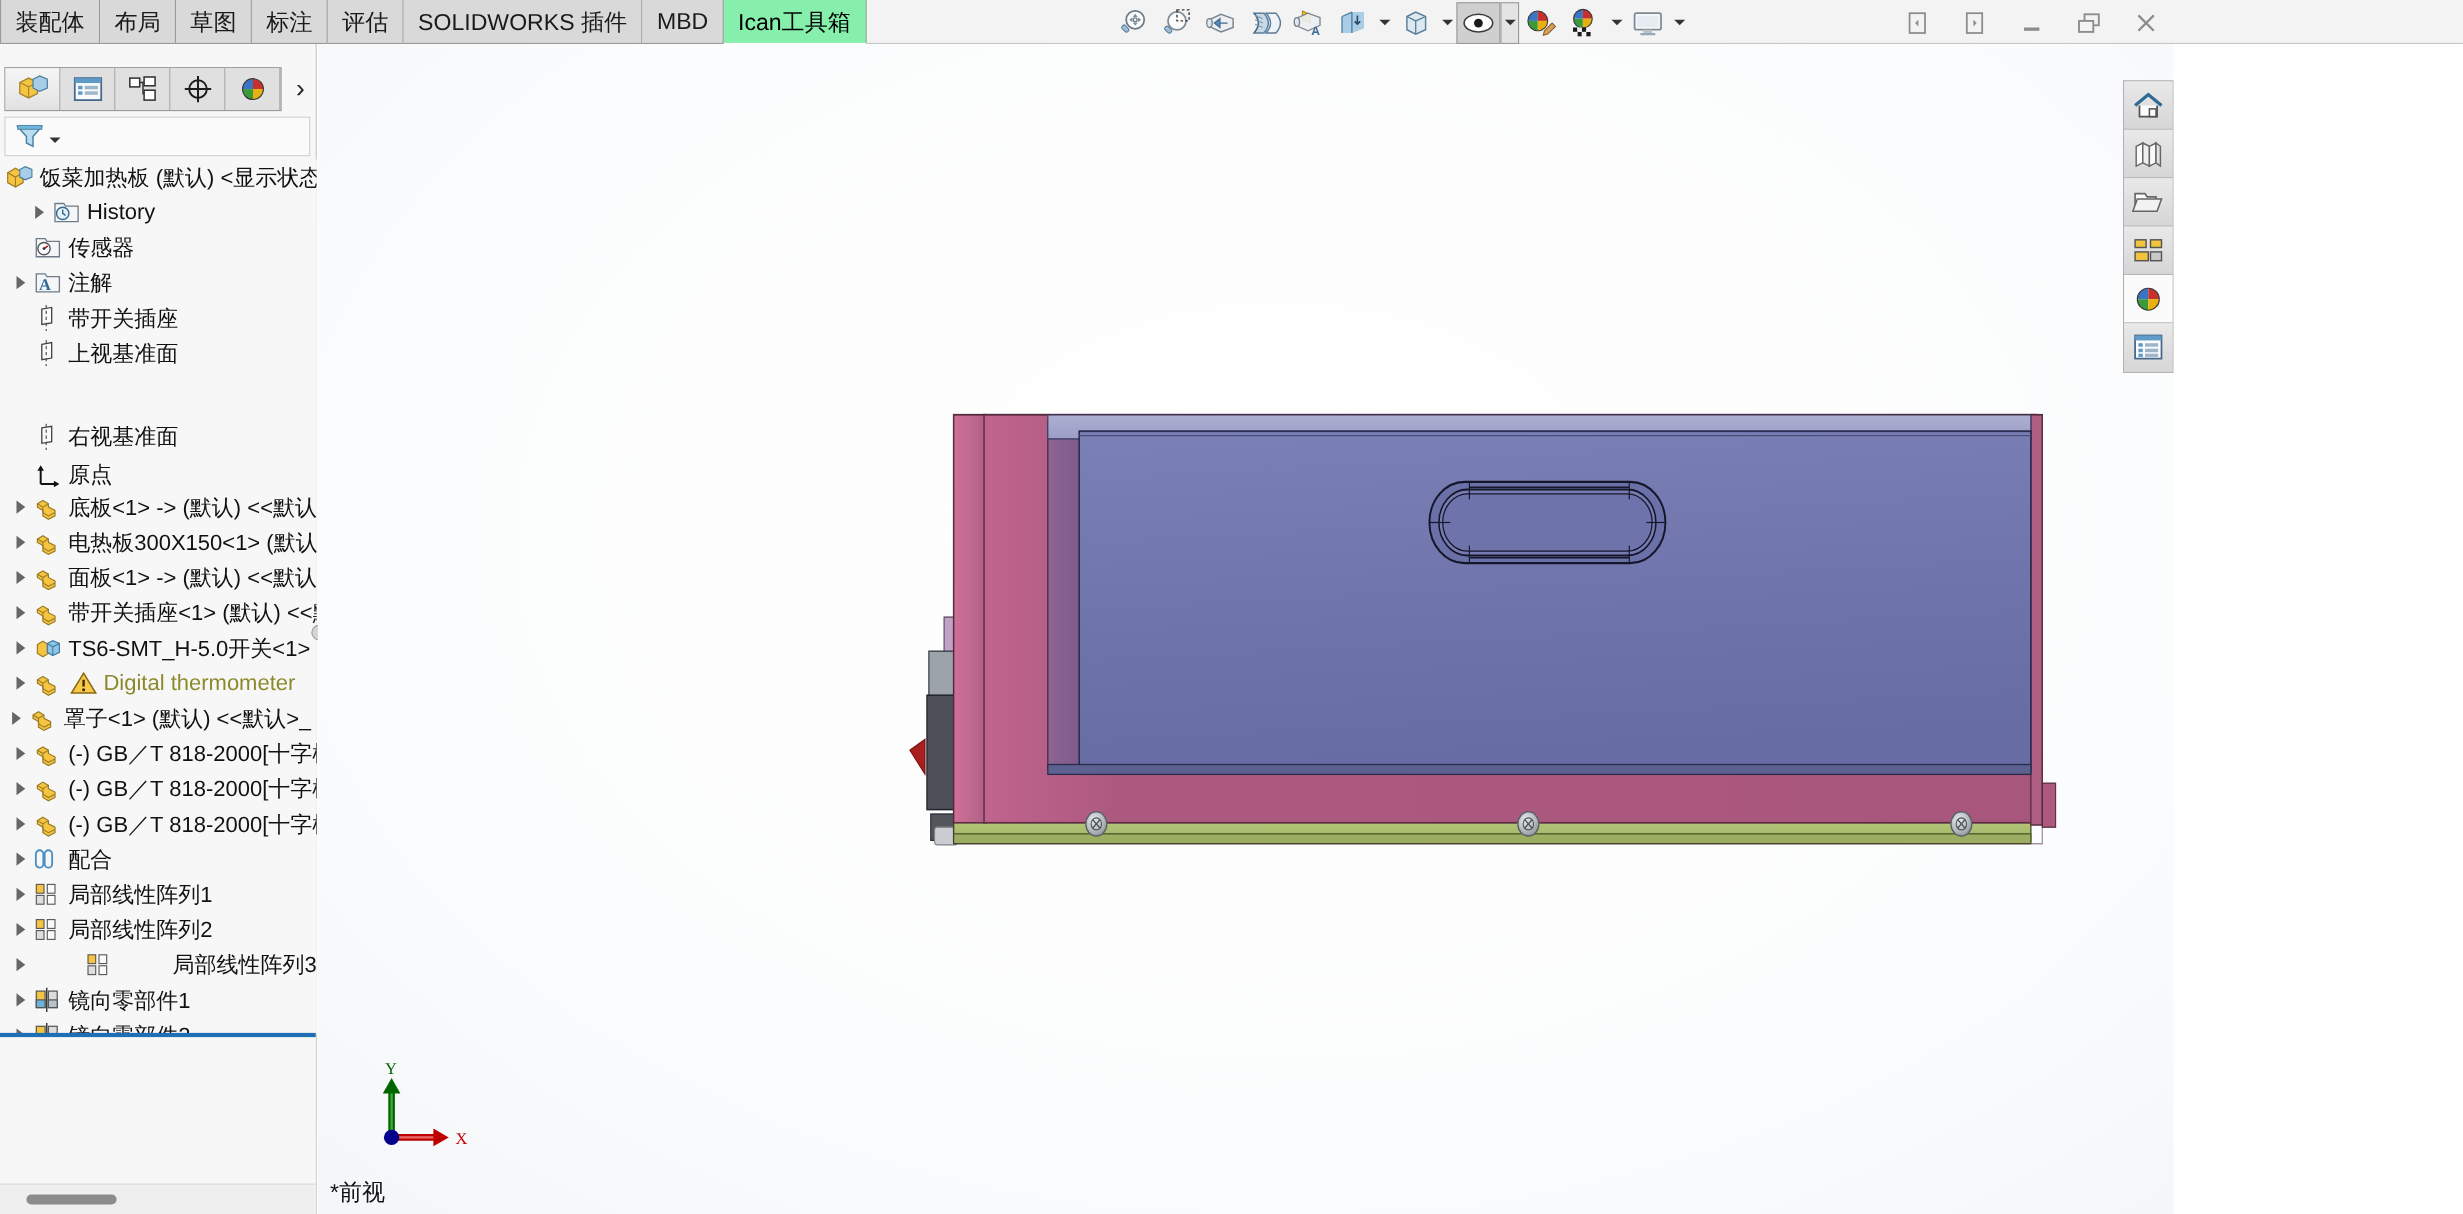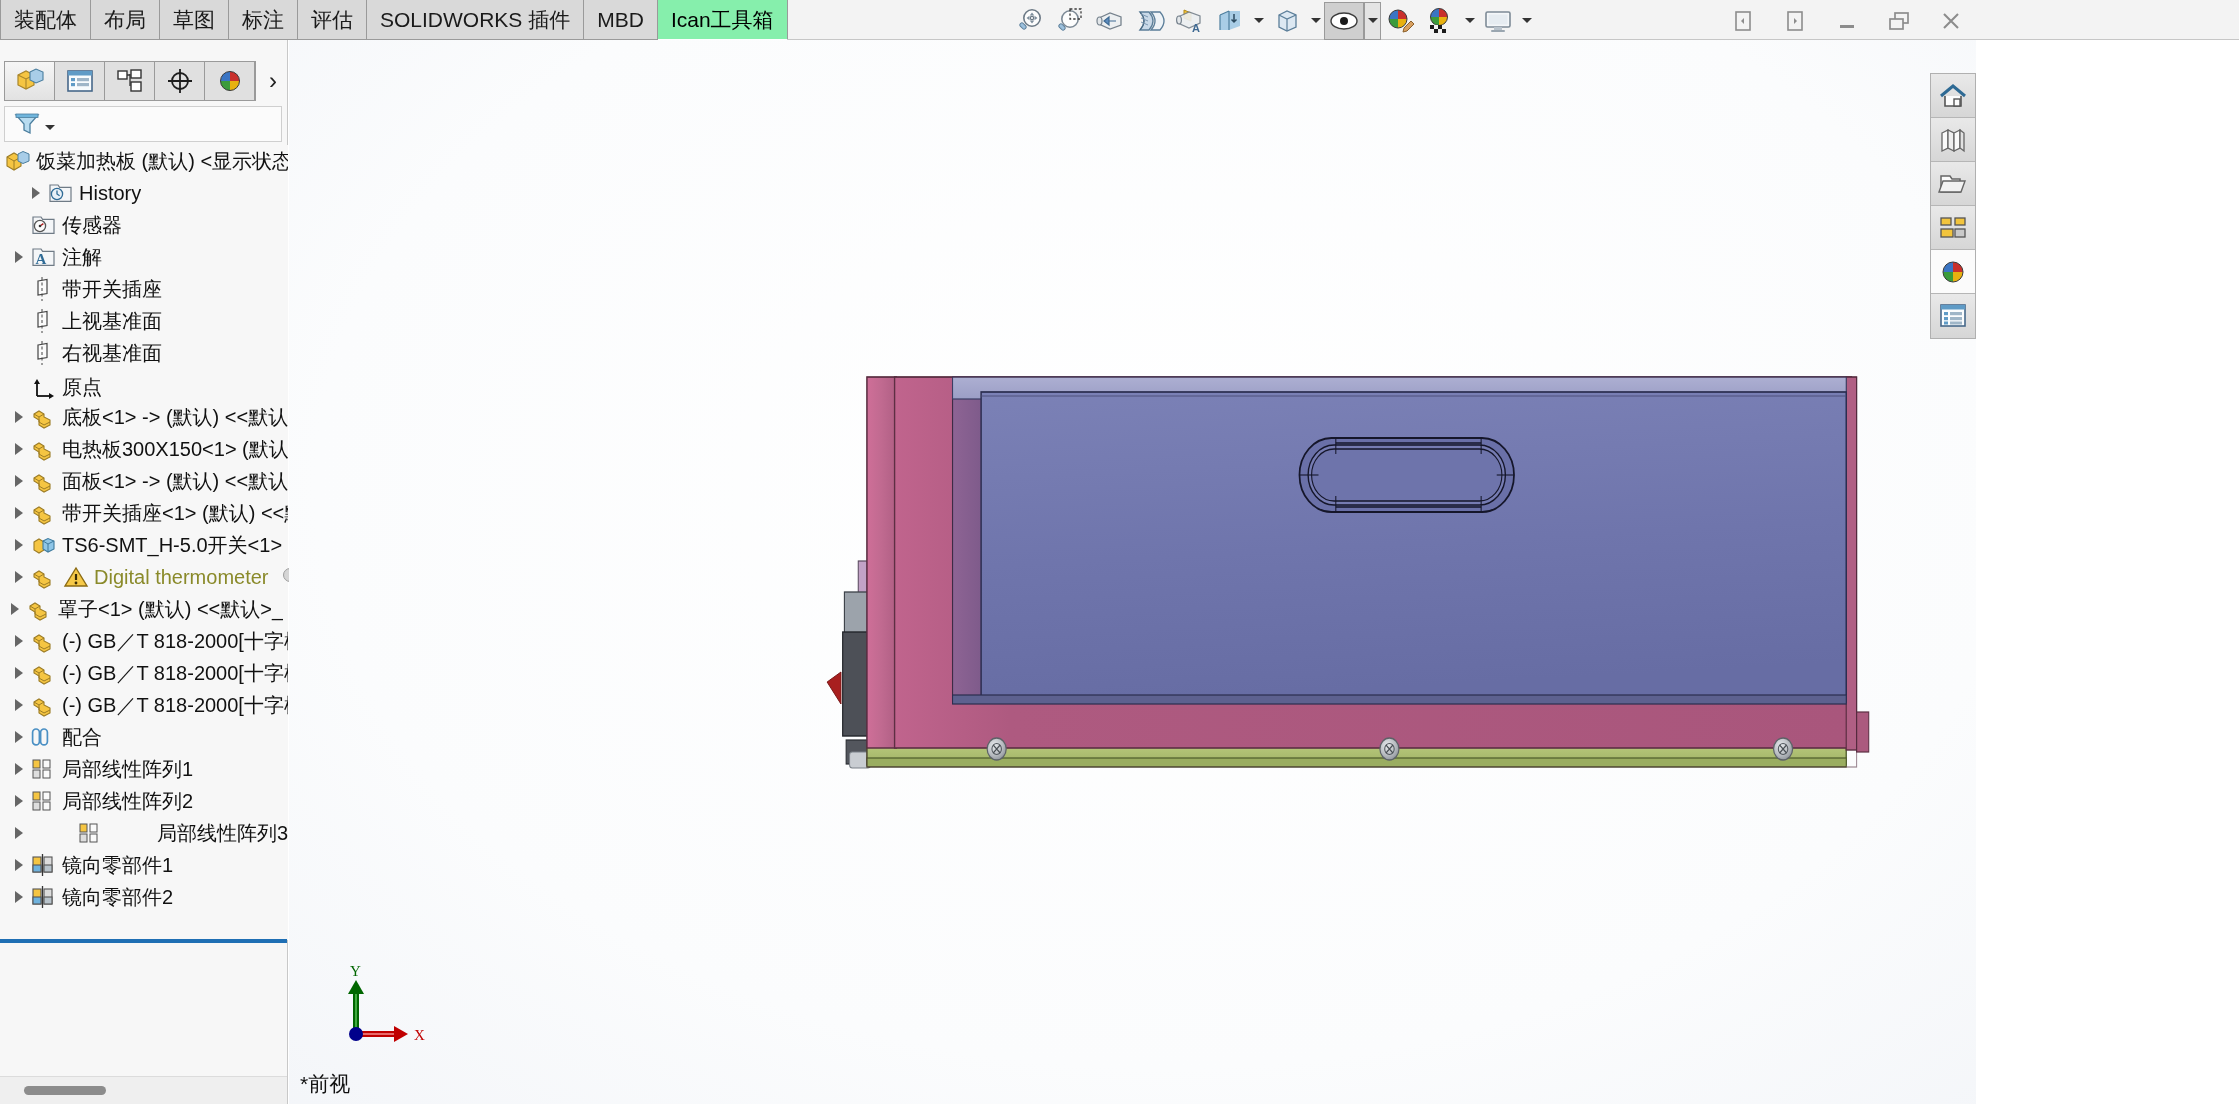--- a/index.html
+++ b/index.html
@@ -474,21 +474,21 @@
         <div class="node" style="padding-left: 8px;">
           <span class="arrow"></span>
           <span class="ico">
             <svg width="26" height="24" viewBox="0 0 26 24">
               <path d="M7 4 l9 -1.5 v14 l-9 1.5 z" fill="#fbfbfb" stroke="#444" stroke-width="1.2"></path>
               <path d="M11 0 v24" stroke="#444" stroke-width="1" stroke-dasharray="3,2.5"></path>
             </svg>
           </span>
           <span class="lbl">上视基准面</span>
         </div>
-        <div class="node" style="padding-left: 8px;">
+        <div class="node" style="padding-left: 8px; margin-top: 44px;">
           <span class="arrow"></span>
           <span class="ico">
             <svg width="26" height="24" viewBox="0 0 26 24">
               <path d="M7 4 l9 -1.5 v14 l-9 1.5 z" fill="#fbfbfb" stroke="#444" stroke-width="1.2"></path>
               <path d="M11 0 v24" stroke="#444" stroke-width="1" stroke-dasharray="3,2.5"></path>
             </svg>
           </span>
           <span class="lbl">右视基准面</span>
         </div>
         <div class="node" style="padding-left: 8px; align-items: flex-end;">

